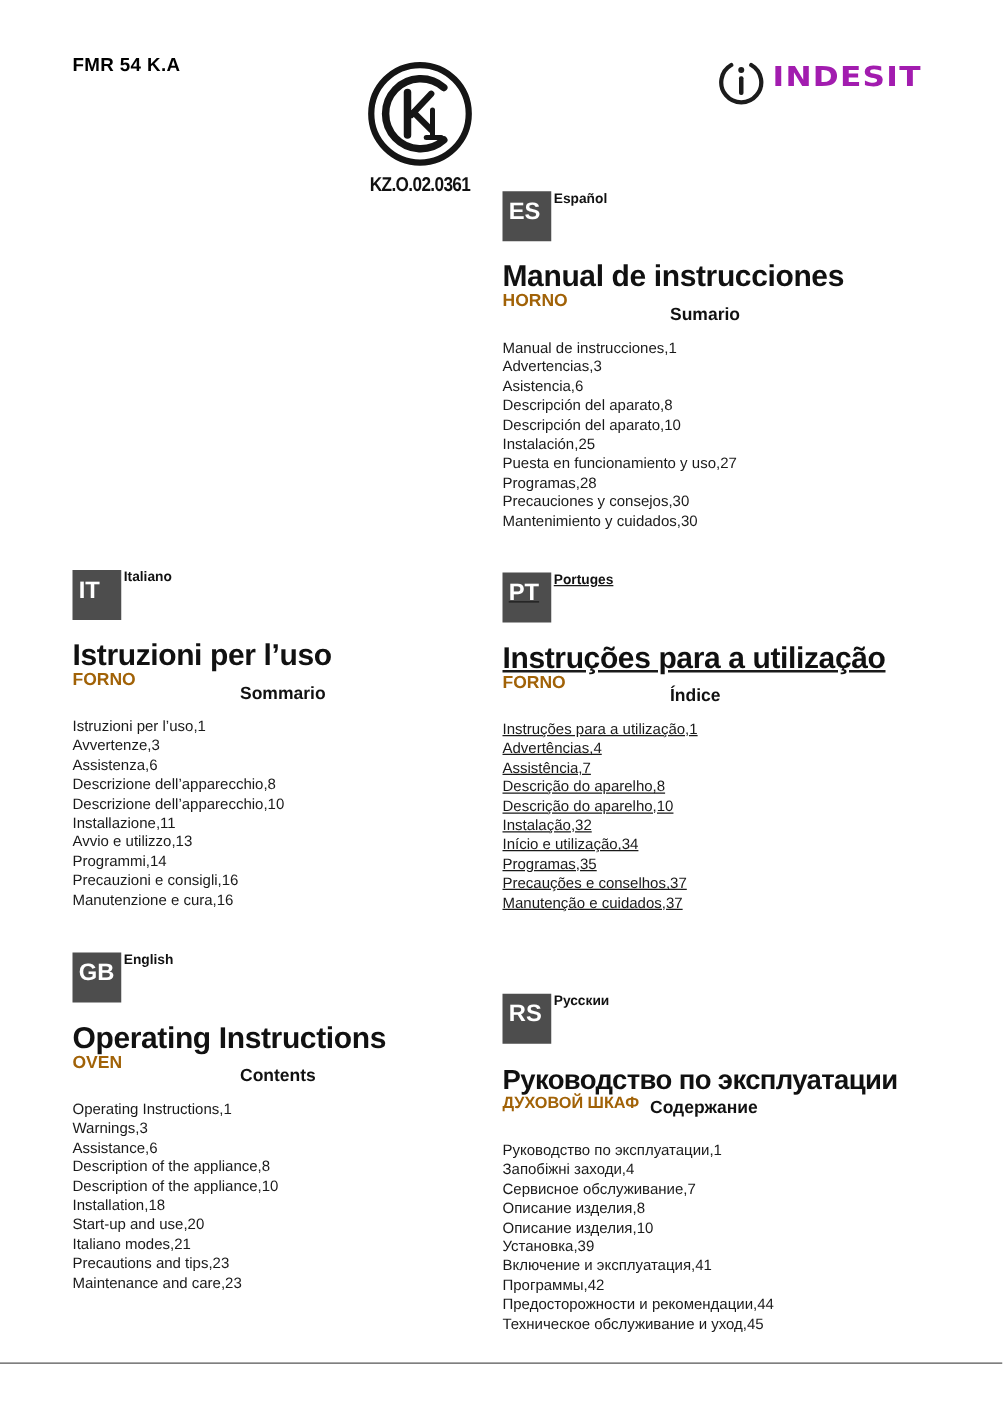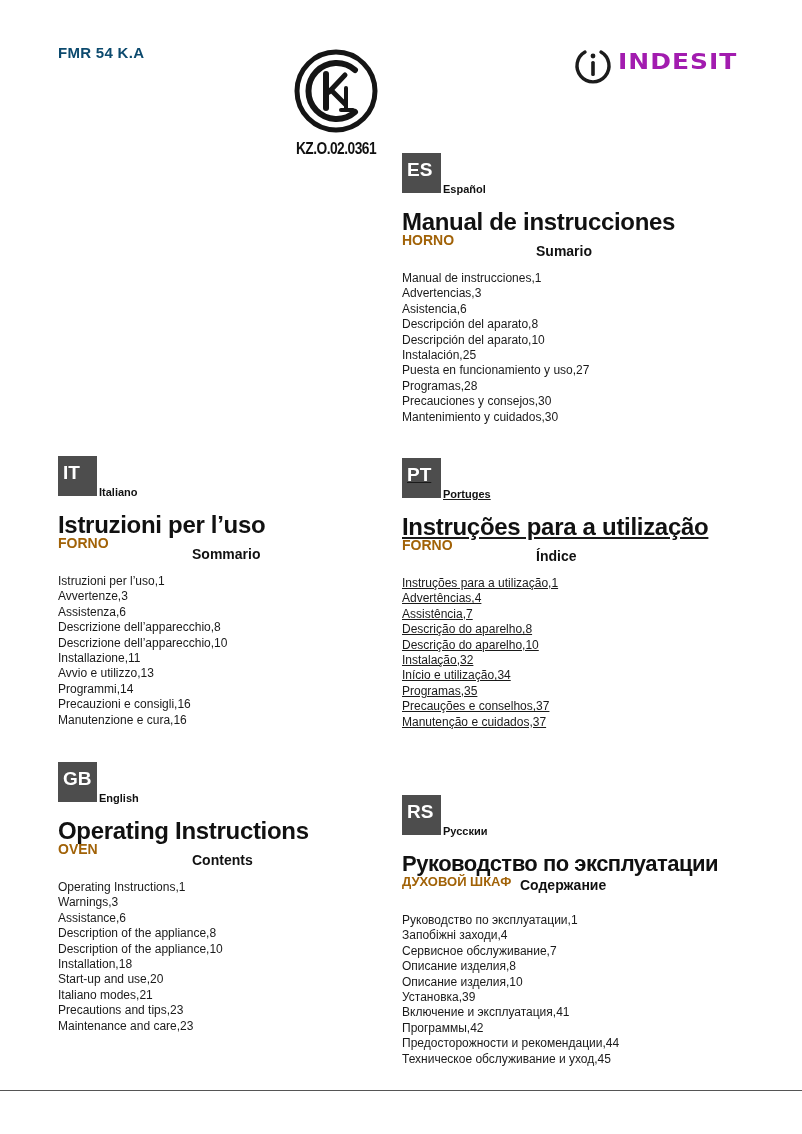--- a/index.html
+++ b/index.html
@@ -15,21 +15,21 @@
       font-family: "Liberation Sans", sans-serif;
       color: #1a1a1a;
     }
     .model {
       position: absolute;
       left: 58px;
       top: 44px;
       font-weight: bold;
       font-size: 15px;
       letter-spacing: 0.3px;
-      color: #0c4a6e;
+      color: #000000;
     }
     .cert {
       position: absolute;
       left: 288px;
       top: 48px;
       width: 96px;
       text-align: center;
     }
     .cert svg { display: block; margin: 0 auto; }
     .cert-code {
@@ -55,21 +55,21 @@
       letter-spacing: 1px;
       transform: scaleY(0.88);
     }
 
     .section {
       position: absolute;
       width: 360px;
     }
     .lang-row {
       display: flex;
-      align-items: flex-end;
+      align-items: flex-start;
       height: 40px;
     }
     .lang-code {
       width: 39px;
       height: 40px;
       background: #4d4d4d;
       color: #ffffff;
       font-weight: bold;
       font-size: 19px;
       line-height: 1;

